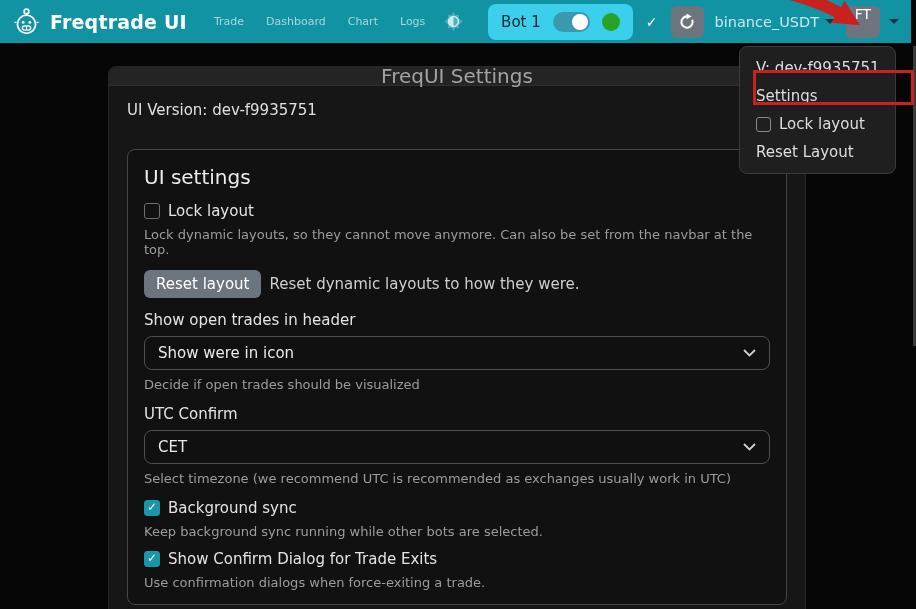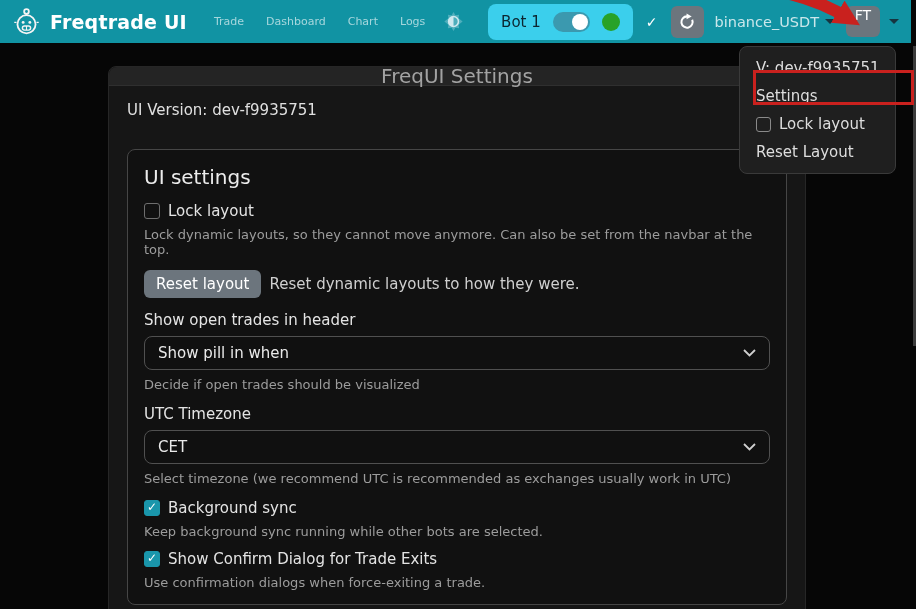--- a/index.html
+++ b/index.html
@@ -45,21 +45,21 @@
     width:33px; height:32px; border-radius:6px; background:#6c757d;
     display:flex; align-items:center; justify-content:center; cursor:pointer;
   }
   .exchange-label { color:rgba(255,255,255,.78); font-size:14.5px; cursor:pointer; display:flex; align-items:center; gap:6px;}
   .caret-down {
     width:0; height:0; border-left:5px solid transparent; border-right:5px solid transparent;
     border-top:5px solid #163540;
   }
   .avatar-btn {
     min-width:34px; height:31px; border-radius:6px; background:#6c757d; color:#fff;
-    display:flex; align-items:flex-start; justify-content:center; font-size:14px; cursor:pointer; padding:1px 7px;
+    display:flex; align-items:flex-end; justify-content:center; font-size:14px; cursor:pointer; padding:16px 7px;
   }
   .user-caret { margin-left:-2px; margin-right:2px; }
 
   
   .user-menu {
     position:absolute; top:46px; right:20px; width:157px;
     background:#1f1f1f; border:1px solid #3a3a3a; border-radius:8px;
     padding:7px 0; z-index:5;
   }
   .menu-item {
@@ -223,28 +223,28 @@
       </div>
       <div class="desc">Lock dynamic layouts, so they cannot move anymore. Can also be set from the navbar at the top.</div>
 
       <div class="reset-row">
         <button class="btn-secondary">Reset layout</button>
         <span class="reset-desc">Reset dynamic layouts to how they were.</span>
       </div>
 
       <div class="field-label">Show open trades in header</div>
       <div class="select">
-        <span>Show pill in when</span>
+        <span>Show were in icon</span>
         <svg width="13" height="8" viewBox="0 0 13 8">
             <path d="M1 1l5.5 5.5L12 1" fill="none" stroke="#cfcfcf" stroke-width="1.8"></path>
           </svg>
       </div>
       <div class="desc">Decide if open trades should be visualized</div>
 
-      <div class="field-label">UTC Timezone</div>
+      <div class="field-label">UTC Confirm</div>
       <div class="select">
         <span>CET</span>
         <svg width="13" height="8" viewBox="0 0 13 8">
             <path d="M1 1l5.5 5.5L12 1" fill="none" stroke="#cfcfcf" stroke-width="1.8"></path>
           </svg>
       </div>
       <div class="desc">Select timezone (we recommend UTC is recommended as exchanges usually work in UTC)</div>
 
       <div class="check-row" style="margin-top:13px">
         <span class="checkbox checked"></span>

